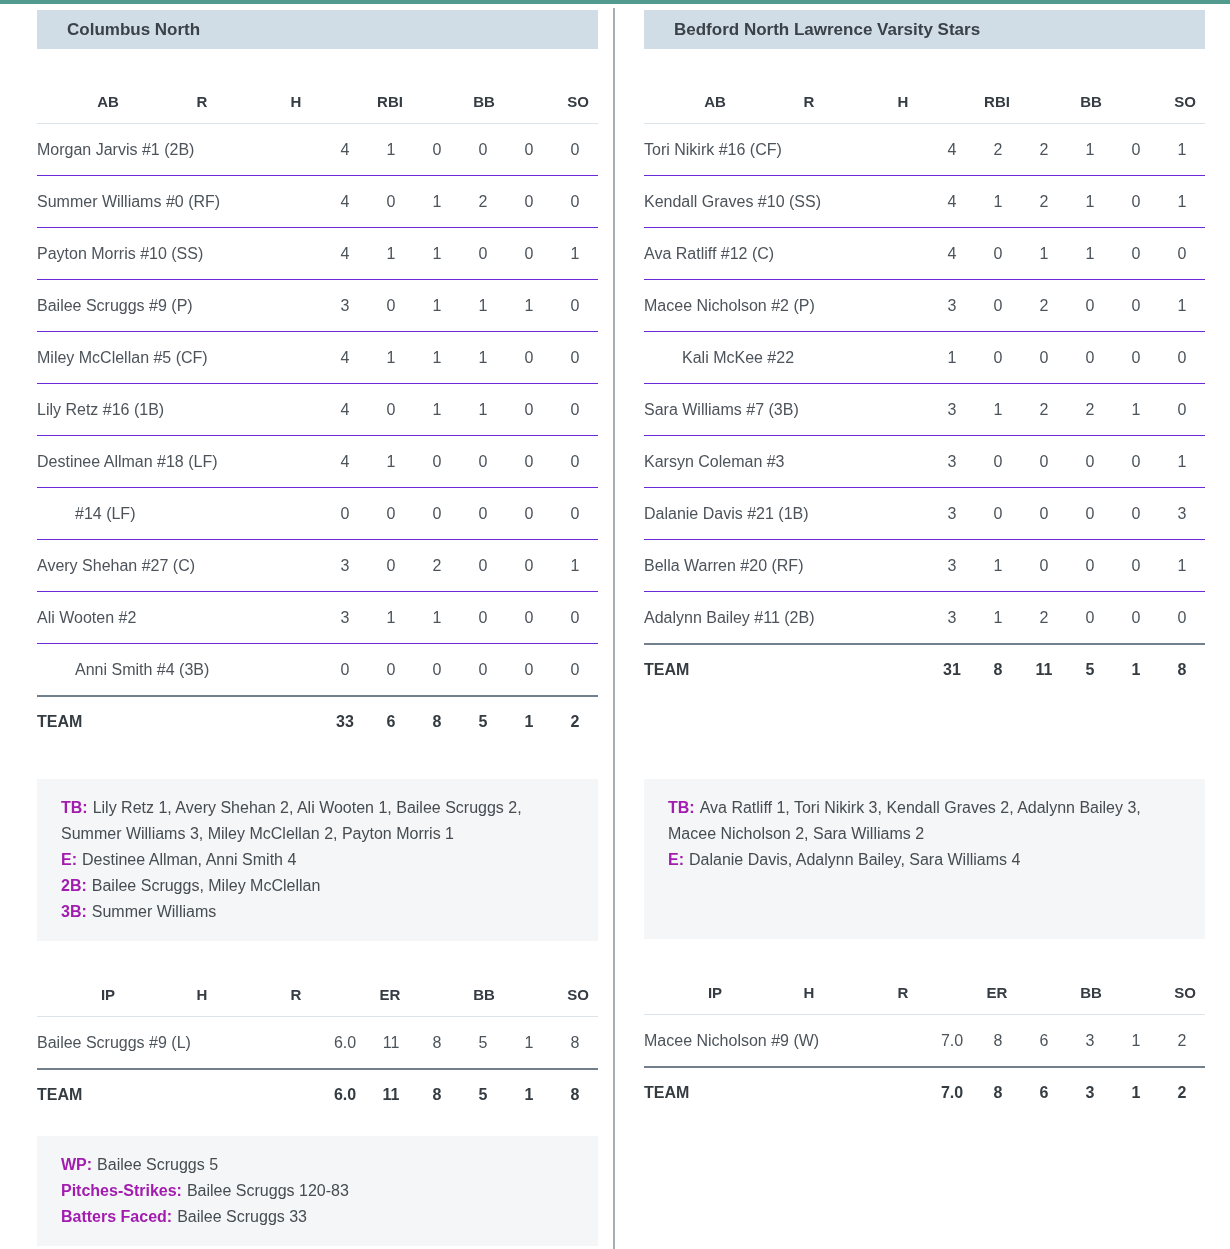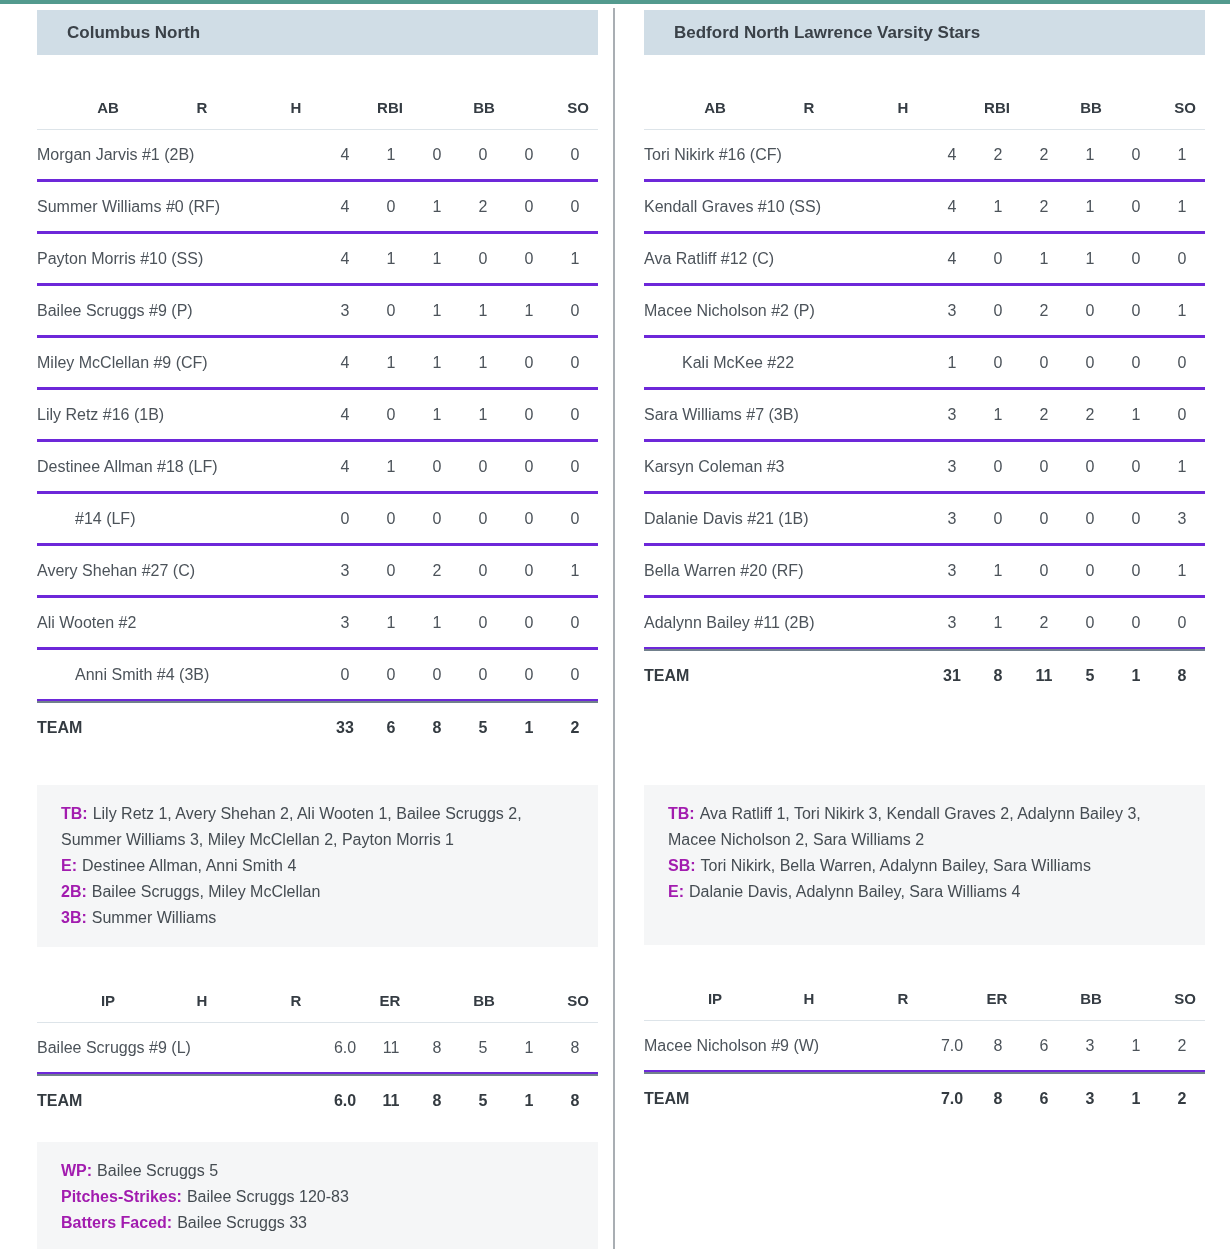--- a/index.html
+++ b/index.html
@@ -6,28 +6,28 @@
   html, body { margin: 0; padding: 0; background: #ffffff; }
   body { font-family: "Liberation Sans", sans-serif; color: #4c535a; }
 
   .page { position: relative; width: 1230px; height: 1249px; overflow: hidden; background: #fff; }
   .topbar { height: 4px; background: #539a8e; }
 
   .cols { display: flex; gap: 46px; padding: 6px 25px 0 37px; }
   .team-col { flex: 1; min-width: 0; display: flex; flex-direction: column; }
 
   .team-header {
-    background: #d0dde6; height: 45px; display: flex; align-items: center;
+    background: #d0dde6; height: 39px; display: flex; align-items: center;
     padding: 0 30px; font-weight: bold; font-size: 17px; color: #3a4148;
   }
 
   .lineup-section { margin-top: 31px; min-height: 679px; }
   .pitching-section { margin-top: 32px; }
 
-  .trow { display: flex; align-items: center; height: 52px; border-bottom: 3px solid #6d28d9; }
+  .trow { display: flex; align-items: center; height: 52px; border-bottom: 1px solid #6d28d9; }
   .trow.hdr-row { height: 44px; border-bottom: 1px solid #dde4e9; gap: 48px; }
   .trow.team-row {
     height: 52px; border-bottom: none; border-top: 2px solid #71808c;
     margin-top: -1px; font-weight: bold; color: #343b41;
   }
   .name-cell { flex: 1; font-size: 16px; overflow: hidden; white-space: nowrap; }
   .hdr-row .name-cell, .hdr-row .stat-cell { font-weight: bold; font-size: 15px; color: #353c43; }
   .stat-cell { width: 46px; flex: 0 0 46px; text-align: center; font-size: 16px; }
   .player-row .name-cell, .player-row .stat-cell { color: #4c535a; }
   .player-row.sub .name-cell { padding-left: 38px; }
@@ -137,21 +137,21 @@
 
                 <div class="stat-cell">1</div>
 
                 <div class="stat-cell">1</div>
 
                 <div class="stat-cell">0</div>
 
             </div>
 
             <div class="trow player-row">
-              <div class="name-cell">Miley McClellan #9 (CF)</div>
+              <div class="name-cell">Miley McClellan #5 (CF)</div>
 
                 <div class="stat-cell">4</div>
 
                 <div class="stat-cell">1</div>
 
                 <div class="stat-cell">1</div>
 
                 <div class="stat-cell">1</div>
 
                 <div class="stat-cell">0</div>
@@ -567,21 +567,20 @@
               <div class="stat-cell">8</div>
 
           </div>
         </div>
 
         <div class="notes-box">
 
             <div class="note-line"><b>TB:</b><span>Ava Ratliff 1, Tori Nikirk 3, Kendall Graves 2, Adalynn Bailey 3, Macee Nicholson 2, Sara Williams 2</span></div>
 
 
-            <div class="note-line"><b>SB:</b><span>Tori Nikirk, Bella Warren, Adalynn Bailey, Sara Williams</span></div>
 
             <div class="note-line"><b>E:</b><span>Dalanie Davis, Adalynn Bailey, Sara Williams 4</span></div>
 
         </div>
 
         <div class="pitching-section">
           <div class="trow hdr-row">
             <div class="name-cell">PITCHING</div>
 
               <div class="stat-cell">IP</div>

